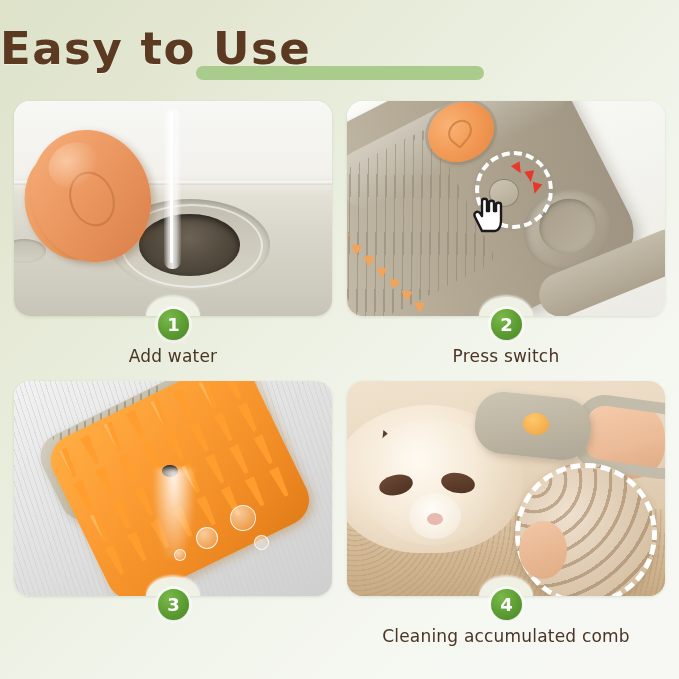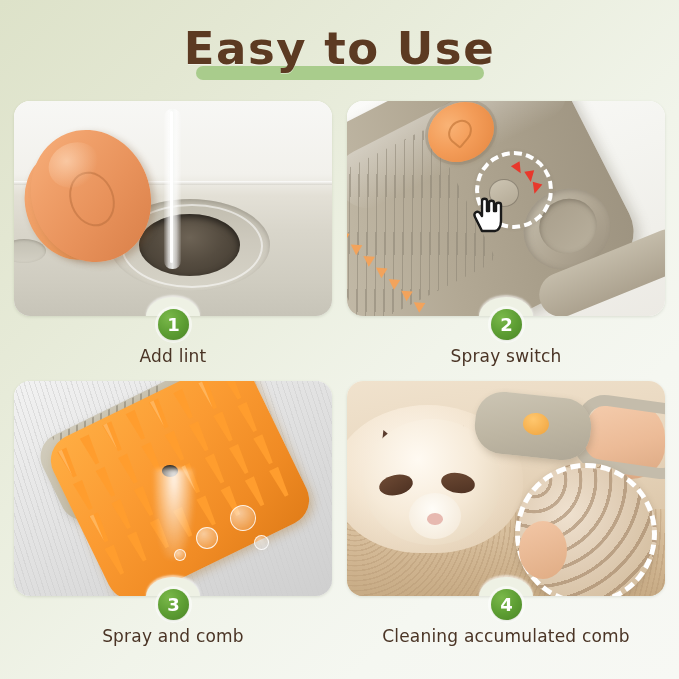--- a/index.html
+++ b/index.html
@@ -44,21 +44,21 @@
     width: 288px;
     height: 14px;
     background: #a9cc8c;
     border-radius: 7px;
   }
   #title-text {
     position: absolute;
     left: 0;
     top: 0;
     width: 679px;
-    text-align: center;
+    text-align: left;
     font-family: "DejaVu Sans", sans-serif;
     font-size: 45px;
     font-weight: bold;
     color: #5c3a22;
     letter-spacing: 1.5px;
     line-height: 62px;
     text-shadow: 0 1px 0 rgba(255,255,255,0.45);
   }
 
   
@@ -470,21 +470,21 @@
         <div class="p1-water"></div>
         <div class="p1-water-glint"></div>
         <div class="p1-cap-under"></div>
         <div class="p1-cap"></div>
         <div class="p1-cap-groove"></div>
         <div class="p1-cap-hi"></div>
       </div>
       <div class="photo-notch"></div>
     </div>
     <div class="badge">1</div>
-    <div class="caption">Add lint</div>
+    <div class="caption">Add water</div>
   </div>
 
   <div class="card" id="card-2">
     <div class="card-photo">
       <div class="photo-inner">
         <div class="p2-bg"></div>
         <div class="p2-body"></div>
         <div class="p2-body-hi"></div>
         <div class="p2-comb-slots"></div>
 
@@ -516,21 +516,21 @@
           <path d="M13,40 L6,26 C4,22 8,19 11,22 L13,25 L13,10
                    C13,7 18,7 18,10 L18,20 L20,20 L20,12
                    C20,9 25,9 25,12 L25,20 L27,20 L27,14
                    C27,11 32,11 32,14 L32,30
                    C32,36 29,40 26,40 Z" fill="#ffffff" stroke="#1a1a1a" stroke-width="2.4" stroke-linejoin="round"></path>
         </svg>
       </div>
       <div class="photo-notch"></div>
     </div>
     <div class="badge">2</div>
-    <div class="caption">Spray switch</div>
+    <div class="caption">Press switch</div>
   </div>
 
   <div class="card" id="card-3">
     <div class="card-photo">
       <div class="photo-inner">
         <div class="p3-bg"></div>
         <div class="p3-handle"></div>
         <div class="p3-handle-slots"></div>
         <div class="p3-pad"></div>
 
@@ -591,21 +591,20 @@
         <div class="p3-nozzle-dot"></div>
         <div class="p3-spray"></div>
         <div class="bubble" style="left:182px;top:146px;width:20px;height:20px;"></div>
         <div class="bubble" style="left:216px;top:124px;width:24px;height:24px;"></div>
         <div class="bubble" style="left:240px;top:154px;width:13px;height:13px;"></div>
         <div class="bubble" style="left:160px;top:168px;width:10px;height:10px;"></div>
       </div>
       <div class="photo-notch"></div>
     </div>
     <div class="badge">3</div>
-    <div class="caption">Spray and comb</div>
   </div>
 
   <div class="card" id="card-4">
     <div class="card-photo">
       <div class="photo-inner">
         <div class="p4-bg"></div>
         <div class="p4-carpet"></div>
         <div class="p4-cat-body"></div>
         <div class="p4-ear left"></div>
         <div class="p4-ear right"></div>

